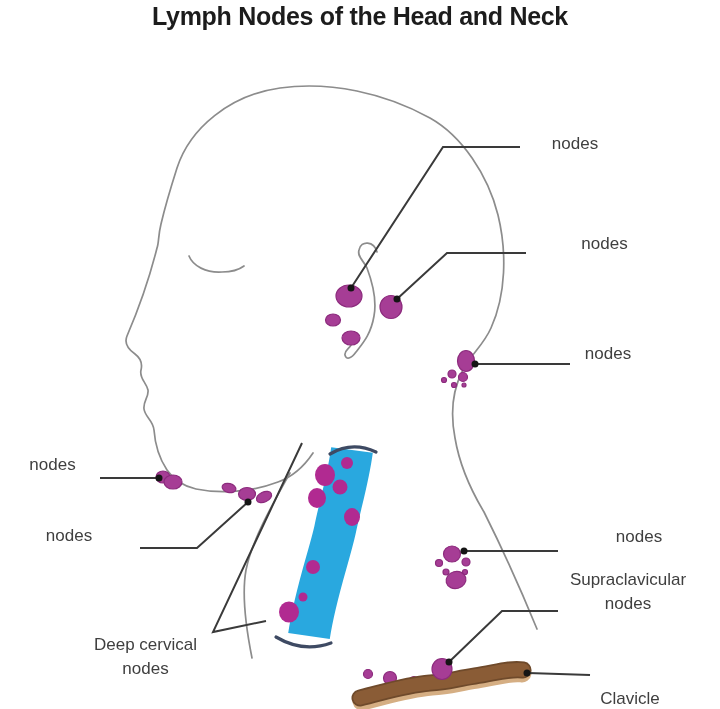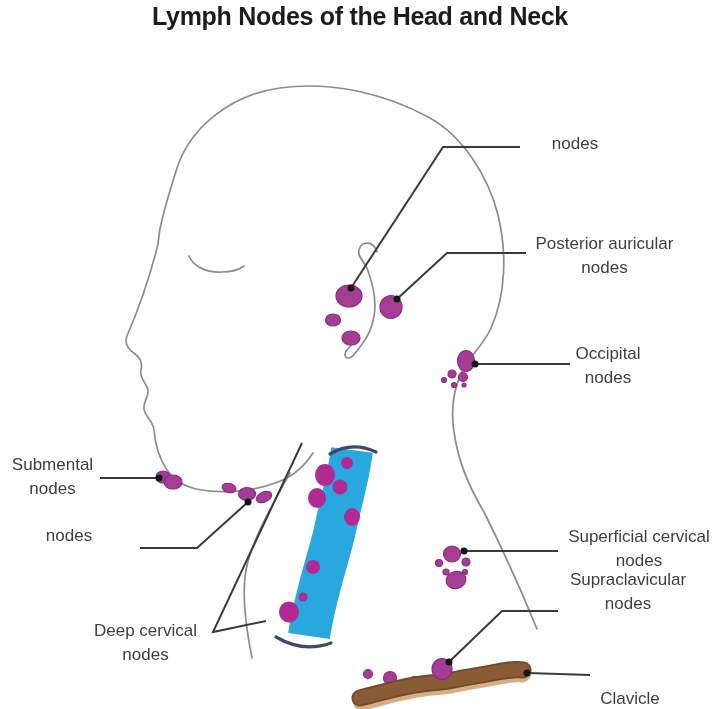--- a/index.html
+++ b/index.html
@@ -182,50 +182,46 @@
         <path class="leader" d="M 302,443 L 213,632 L 266,621"></path>
       </g>
     </g>
   </svg>
 
   <div class="lbl" style="left:500px;top:132px;width:150px;">
     <span>nodes</span>
   </div>
 
   <div class="lbl" style="left:512px;top:232px;width:185px;">
-    <span>Posterior auricular</span>
     <span>nodes</span>
   </div>
 
   <div class="lbl" style="left:548px;top:342px;width:120px;">
-    <span>Occipital</span>
     <span>nodes</span>
   </div>
 
   <div class="lbl" style="left:558px;top:525px;width:162px;">
-    <span>Superficial cervical</span>
     <span>nodes</span>
   </div>
 
   <div class="lbl" style="left:553px;top:568px;width:150px;">
     <span>Supraclavicular</span>
     <span>nodes</span>
   </div>
 
   <div class="lbl" style="left:585px;top:663px;width:90px;margin-top:24px;">
     <span>Clavicle</span>
   </div>
 
   <div class="lbl" style="left:0px;top:453px;width:105px;">
-    <span>Submental</span>
     <span>nodes</span>
   </div>
 
   <div class="lbl" style="left:0px;top:524px;width:138px;">
     <span>nodes</span>
   </div>
 
-  <div class="lbl" style="left:78px;top:619px;width:135px;">
+  <div class="lbl" style="left:78px;top:633px;width:135px;">
     <span>Deep cervical</span>
     <span>nodes</span>
   </div>
 
 </div>
 
 </body></html>

